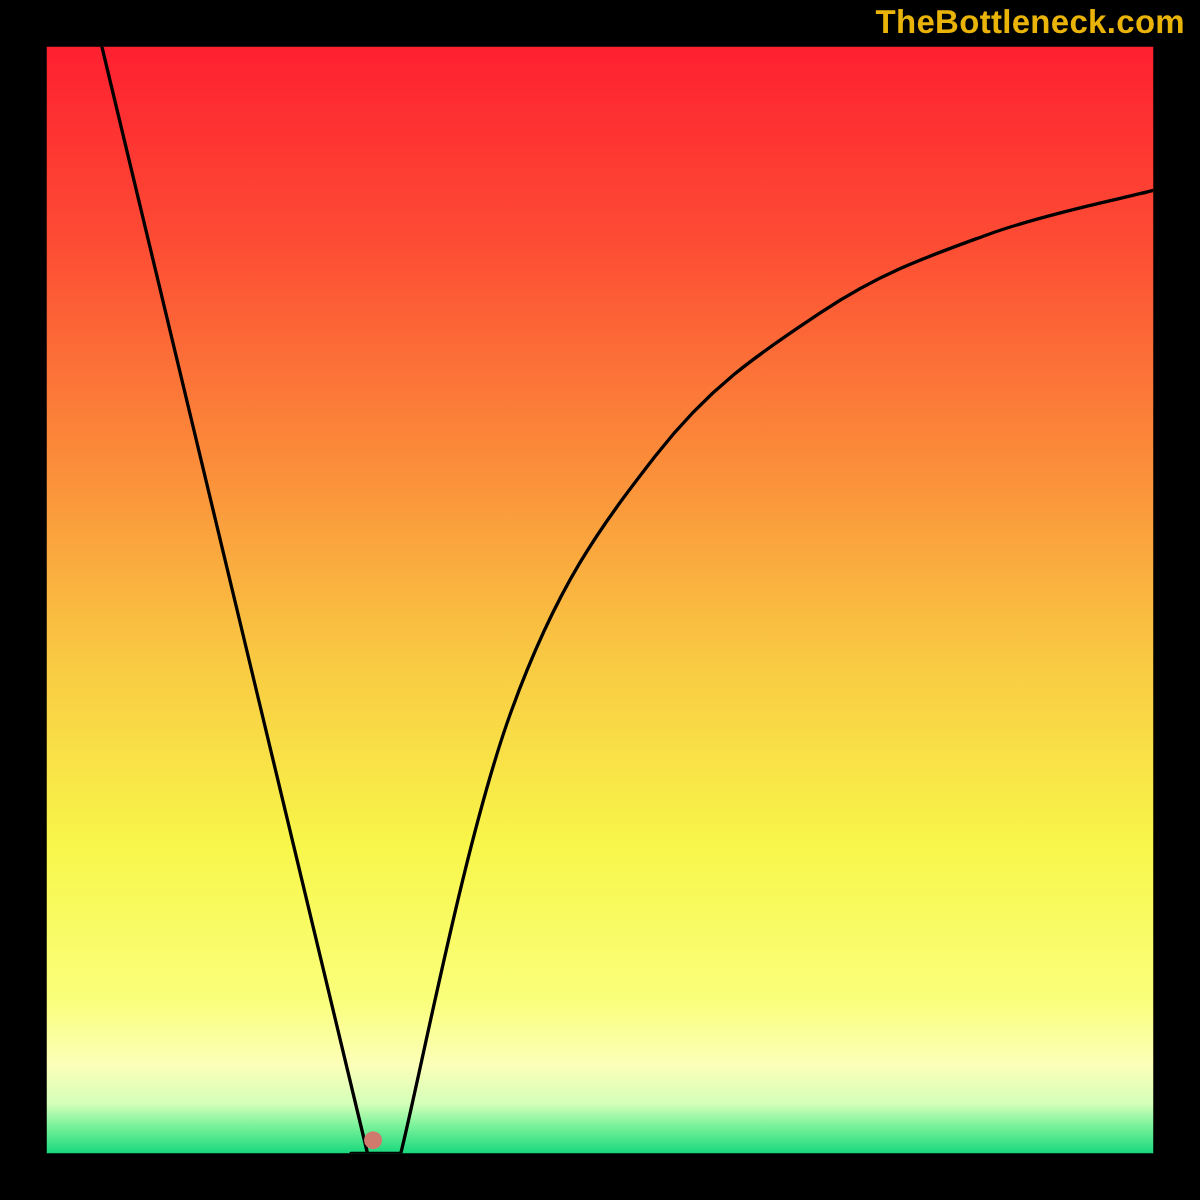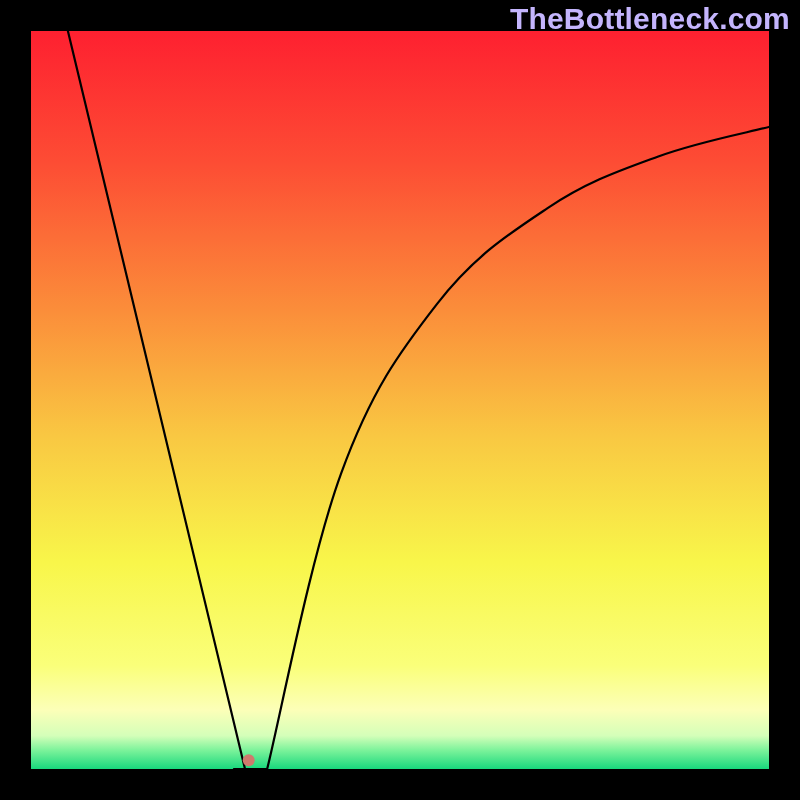--- a/index.html
+++ b/index.html
@@ -14,22 +14,22 @@
   .frame {
     position: relative;
     width: 800px;
     height: 800px;
     background: #000;
   }
   .watermark {
     position: absolute;
     top: 2px;
     right: 10px;
-    color: #c4b5fd;
-    font-size: 30px;
+    color: #eab308;
+    font-size: 22px;
     font-weight: 600;
     font-family: Arial, Helvetica, sans-serif;
     letter-spacing: 0.2px;
     z-index: 5;
   }
   svg.plot {
     position: absolute;
     left: 31px;
     top: 31px;
     width: 738px;

